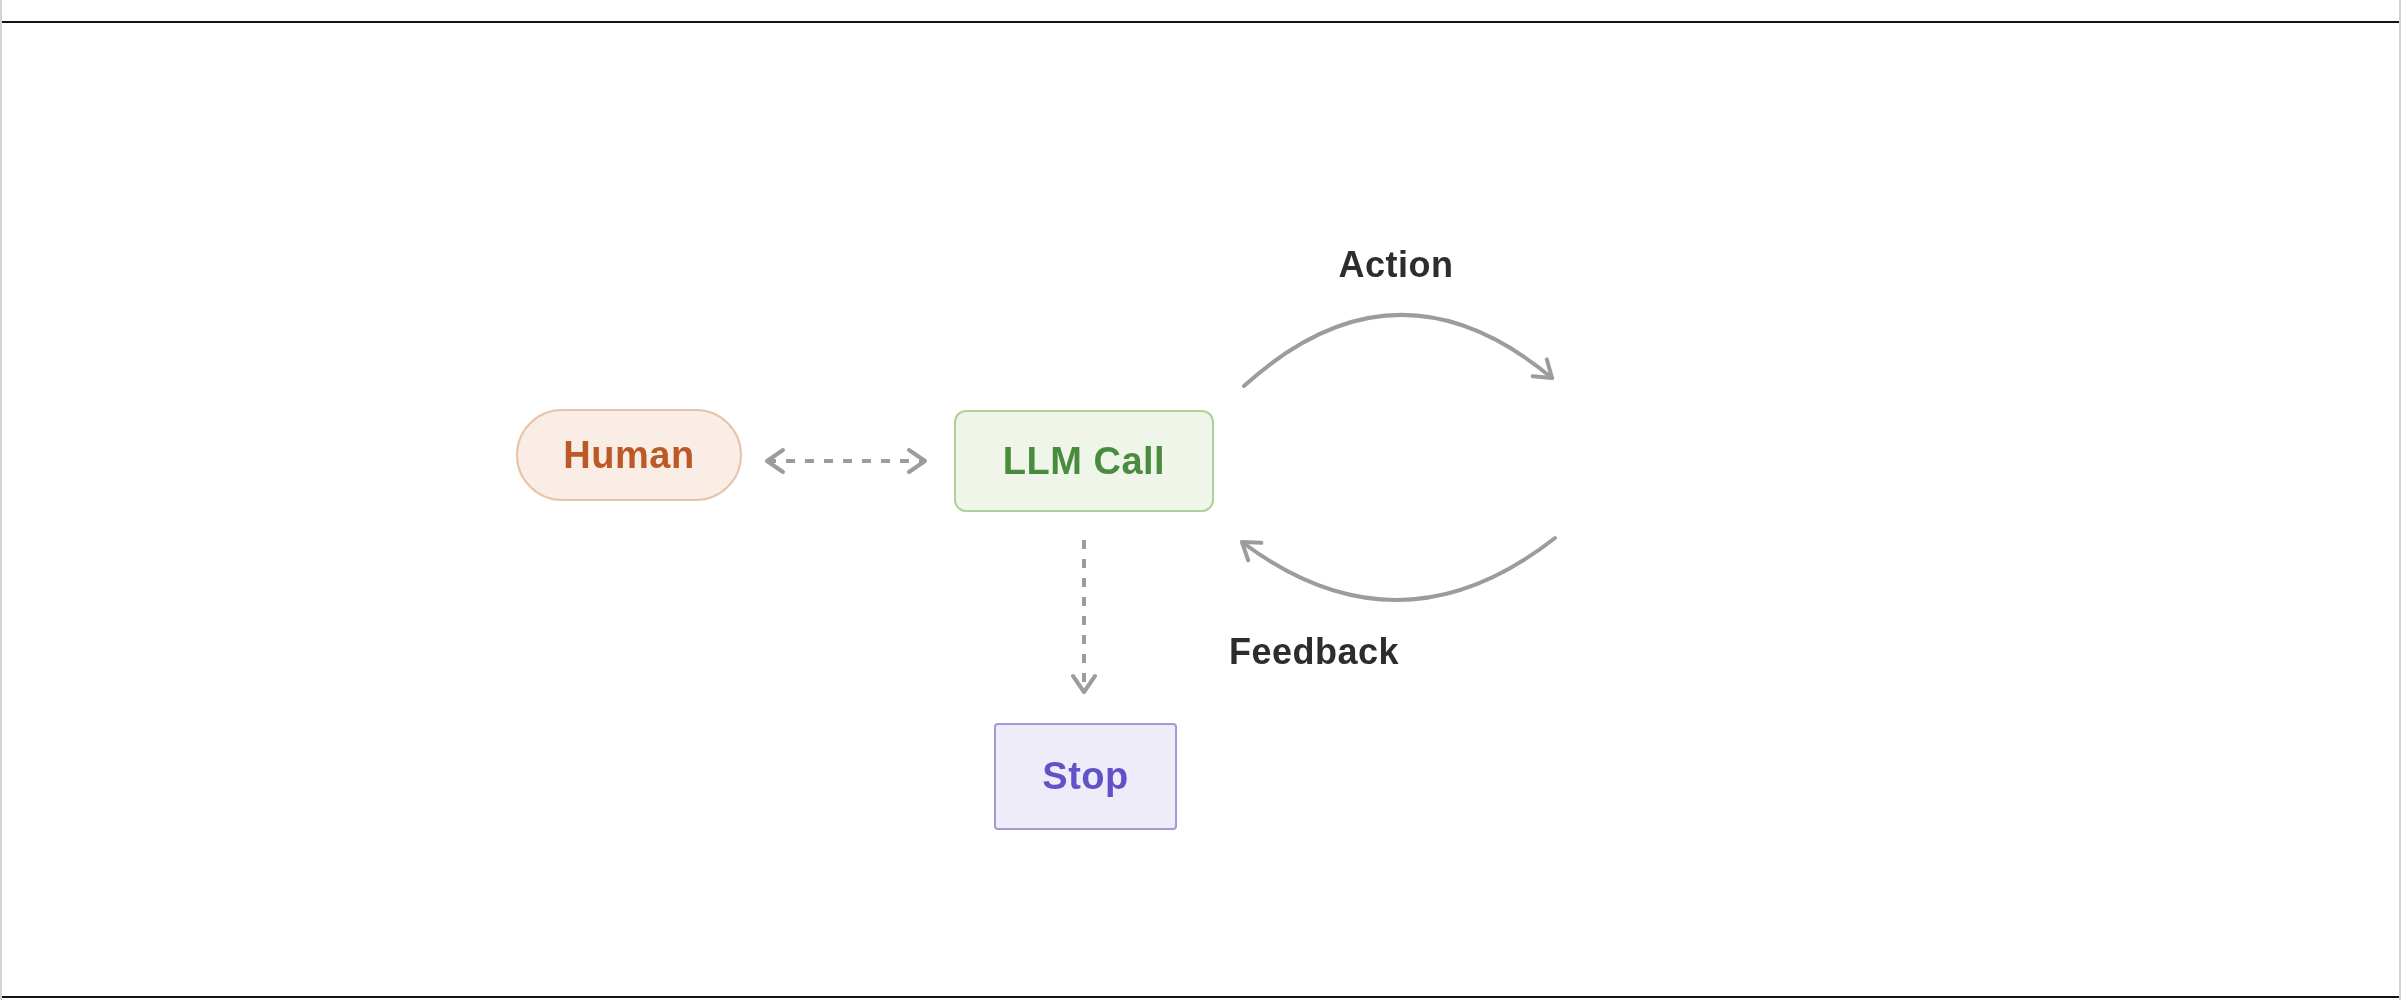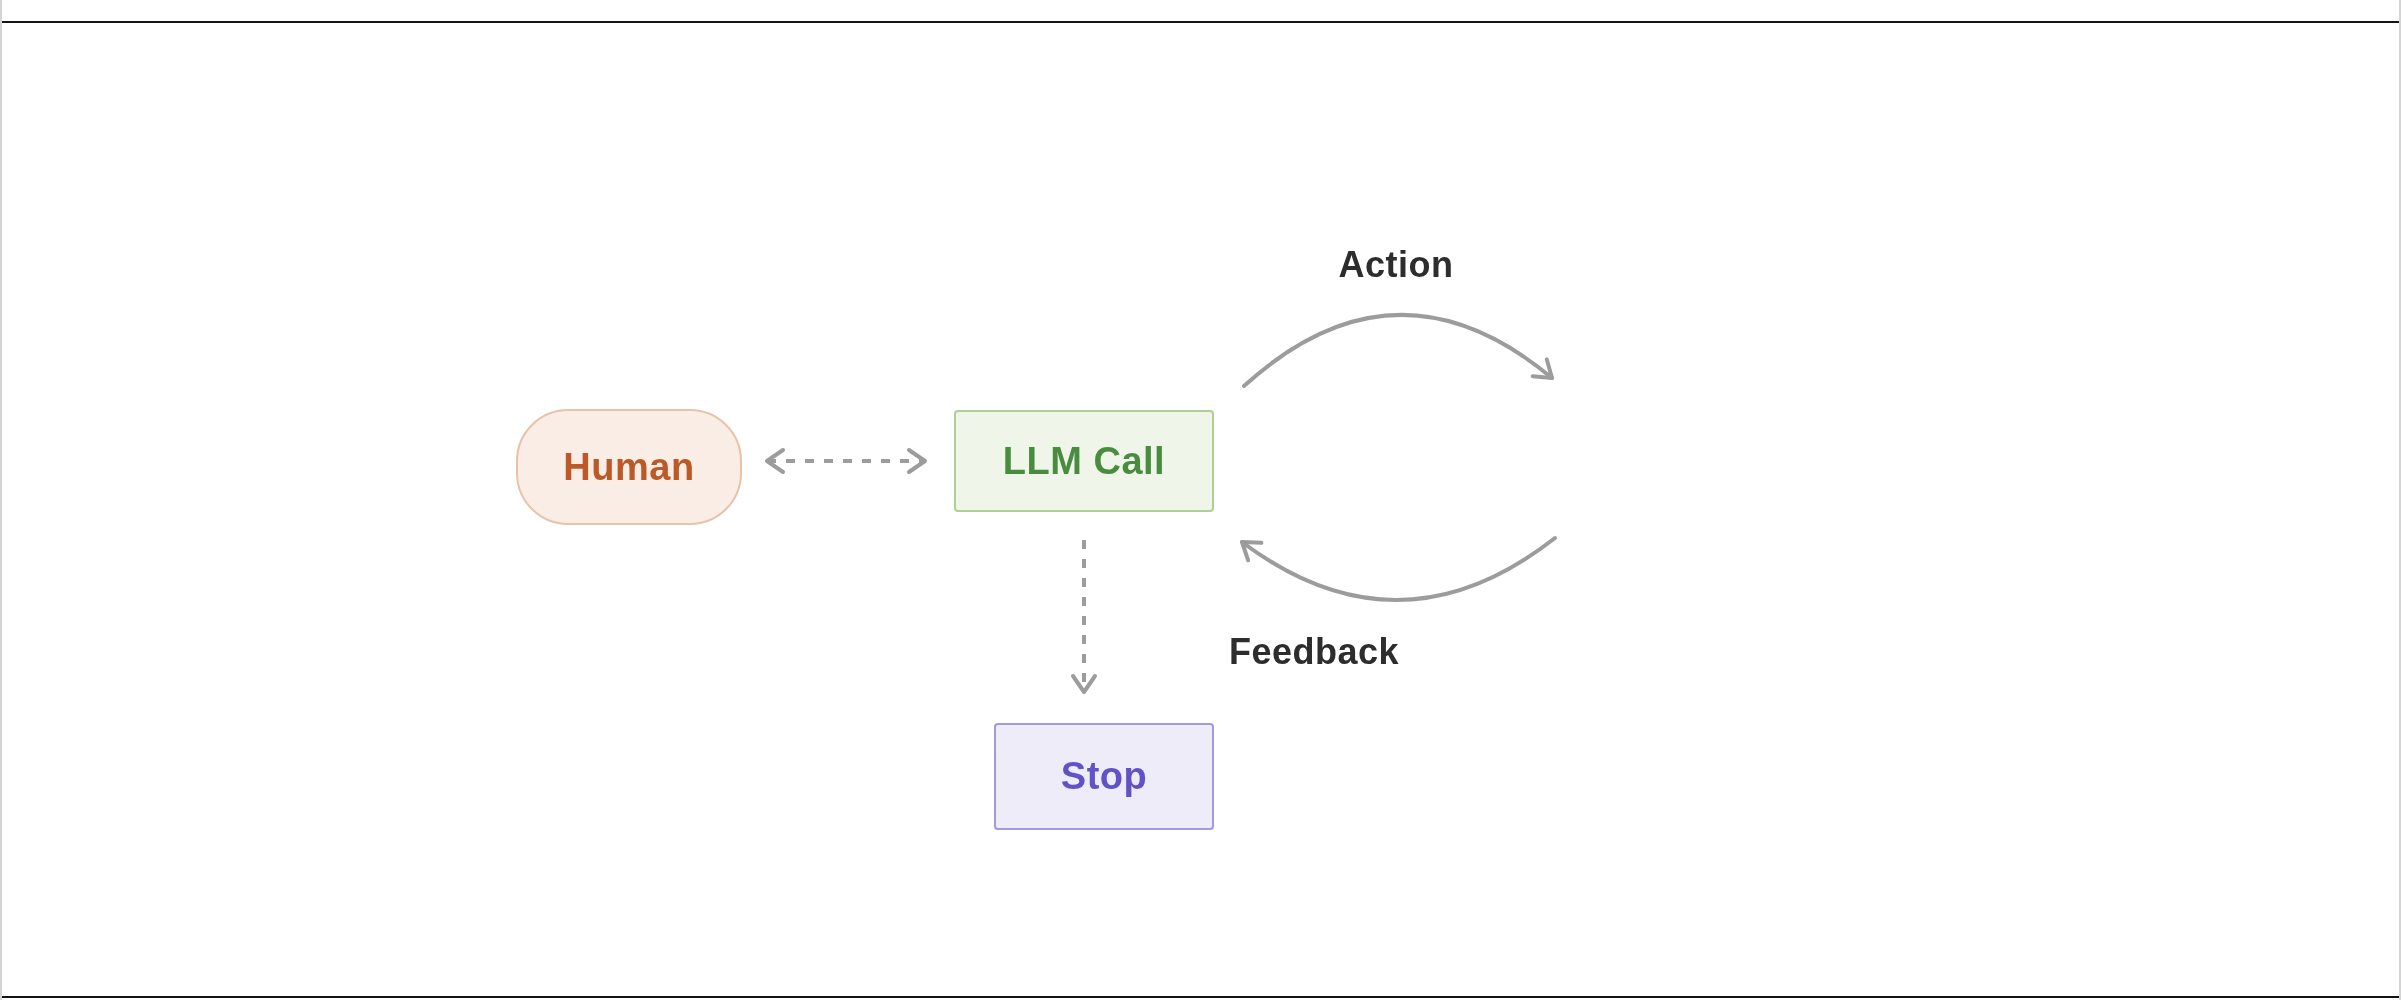--- a/index.html
+++ b/index.html
@@ -55,42 +55,42 @@
     display: flex;
     align-items: center;
     justify-content: center;
     font-weight: 700;
     font-size: 38px;
     letter-spacing: 0.5px;
     border: 2px solid;
     white-space: nowrap;
   }
   .node-human {
-    left: 514px; top: 409px; width: 226px; height: 116px;
+    left: 514px; top: 409px; width: 226px; height: 92px;
     border-radius: 52px;
     background: var(--node-orange-bg);
     border-color: var(--node-orange-border);
     color: var(--node-orange-text);
   }
   .node-environment {
     left: 1578px; top: 409px; width: 345px; height: 104px;
     border-radius: 52px;
     background: var(--node-orange-bg);
     border-color: var(--node-orange-border);
     color: var(--node-orange-text);
   }
   .node-llm {
     left: 952px; top: 410px; width: 260px; height: 102px;
-    border-radius: 4px;
+    border-radius: 12px;
     background: var(--node-green-bg);
     border-color: var(--node-green-border);
     color: var(--node-green-text);
   }
   .node-stop {
-    left: 992px; top: 723px; width: 220px; height: 107px;
+    left: 992px; top: 723px; width: 183px; height: 107px;
     border-radius: 4px;
     background: var(--node-purple-bg);
     border-color: var(--node-purple-border);
     color: var(--node-purple-text);
   }
 
   .edge-label {
     position: absolute;
     transform: translate(-50%, -50%);
     font-size: 36px;

